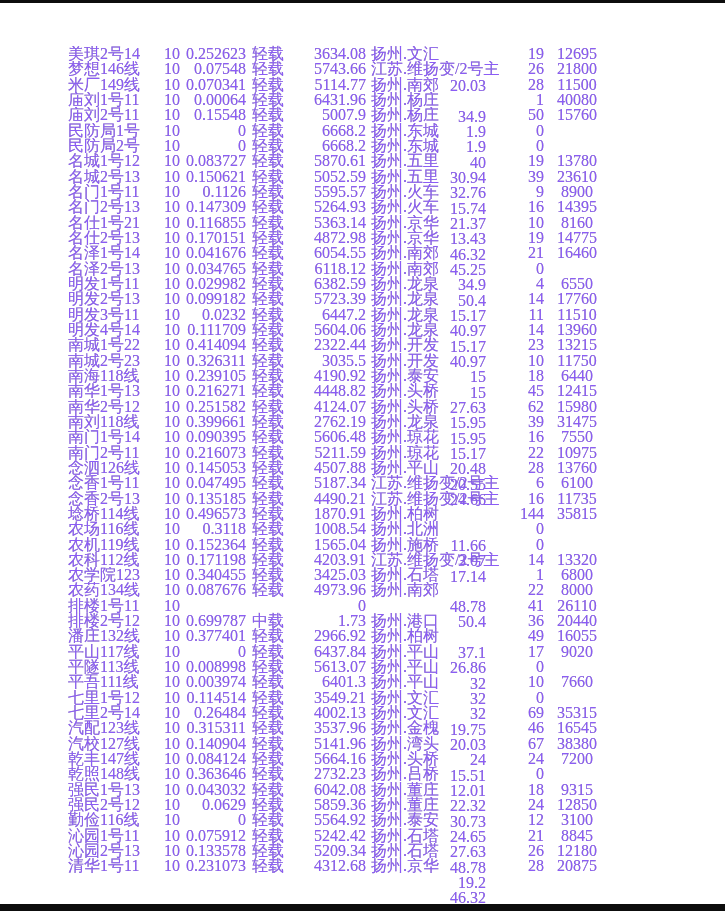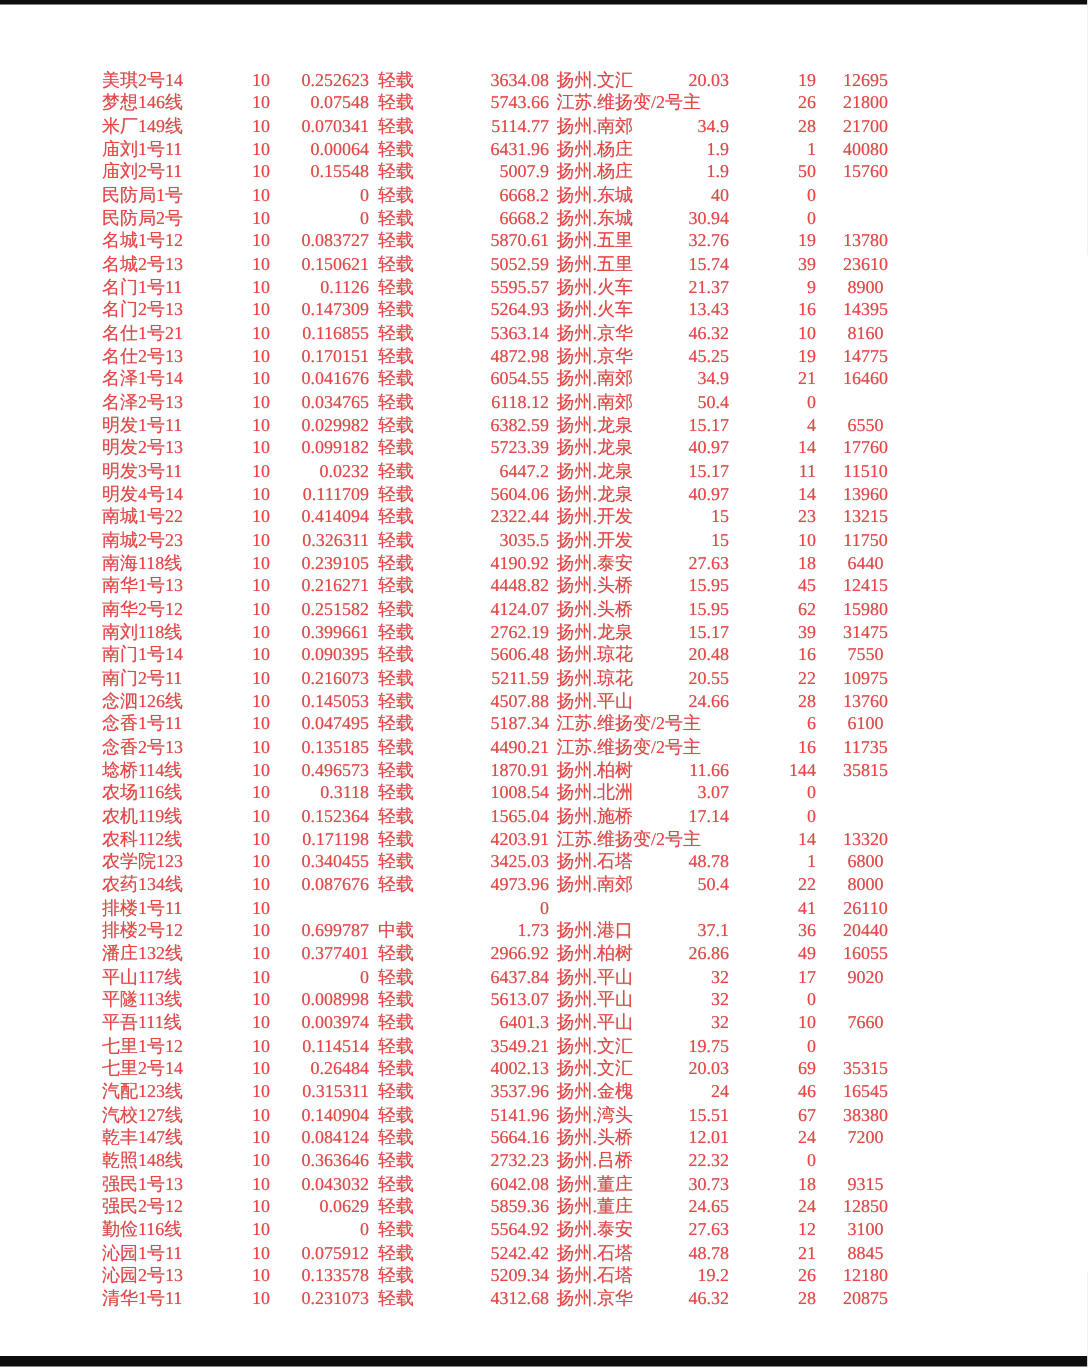--- a/index.html
+++ b/index.html
@@ -8,32 +8,32 @@
     width:725px;height:912px;
     background:#ffffff;
     overflow:hidden;
     font-family:"Liberation Serif","DejaVu Serif",serif;
   }
   .edge-bar{position:absolute;left:0;width:725px;background:#0d0d0d;}
   .edge-bar.top{top:0;height:3px;}
   .edge-bar.bottom{top:904px;height:7px;}
   .table-area{
     position:absolute;top:46px;left:0;width:725px;
-    font-size:12px;color:#ef4444;
+    font-size:16px;color:#8b5cf6;
     text-shadow:0 0 0.6px rgba(90,90,90,.55);
   }
   .row{position:relative;height:15.33px;line-height:15.33px;}
   .cell{position:absolute;top:0;white-space:nowrap;}
   .c0{left:68px;width:74px;overflow:hidden;text-align:left;}
   .c1{left:146px;width:34px;text-align:right;}
   .c2{left:181px;width:65px;text-align:right;}
   .c3{left:252px;text-align:center;font-family:Liberation Serif, serif;}
   .c4{left:288px;width:78px;text-align:right;}
   .c5{left:371px;width:130px;overflow:hidden;text-align:left;}
-  .c6{left:426px;width:60px;text-align:right;}
+  .c6{left:426px;width:60px;text-align:right;margin-top:32px;}
   .c7{left:506px;width:38px;text-align:right;}
   .c8{left:548px;width:58px;text-align:center;}
 </style>
 </head>
 <body>
 
 <div class="canvas">
   <div class="edge-bar top"></div>
   <div class="table-area" id="feeder-table">
       <div class="row">
@@ -60,21 +60,21 @@
       </div>
       <div class="row">
         <span class="cell c0">米厂149线</span>
         <span class="cell c1">10</span>
         <span class="cell c2">0.070341</span>
         <span class="cell c3">轻载</span>
         <span class="cell c4">5114.77</span>
         <span class="cell c5">扬州.南郊</span>
         <span class="cell c6">34.9</span>
         <span class="cell c7">28</span>
-        <span class="cell c8">21700</span>
+        <span class="cell c8">11500</span>
       </div>
       <div class="row">
         <span class="cell c0">庙刘1号11</span>
         <span class="cell c1">10</span>
         <span class="cell c2">0.00064</span>
         <span class="cell c3">轻载</span>
         <span class="cell c4">6431.96</span>
         <span class="cell c5">扬州.杨庄</span>
         <span class="cell c6">1.9</span>
         <span class="cell c7">1</span>

